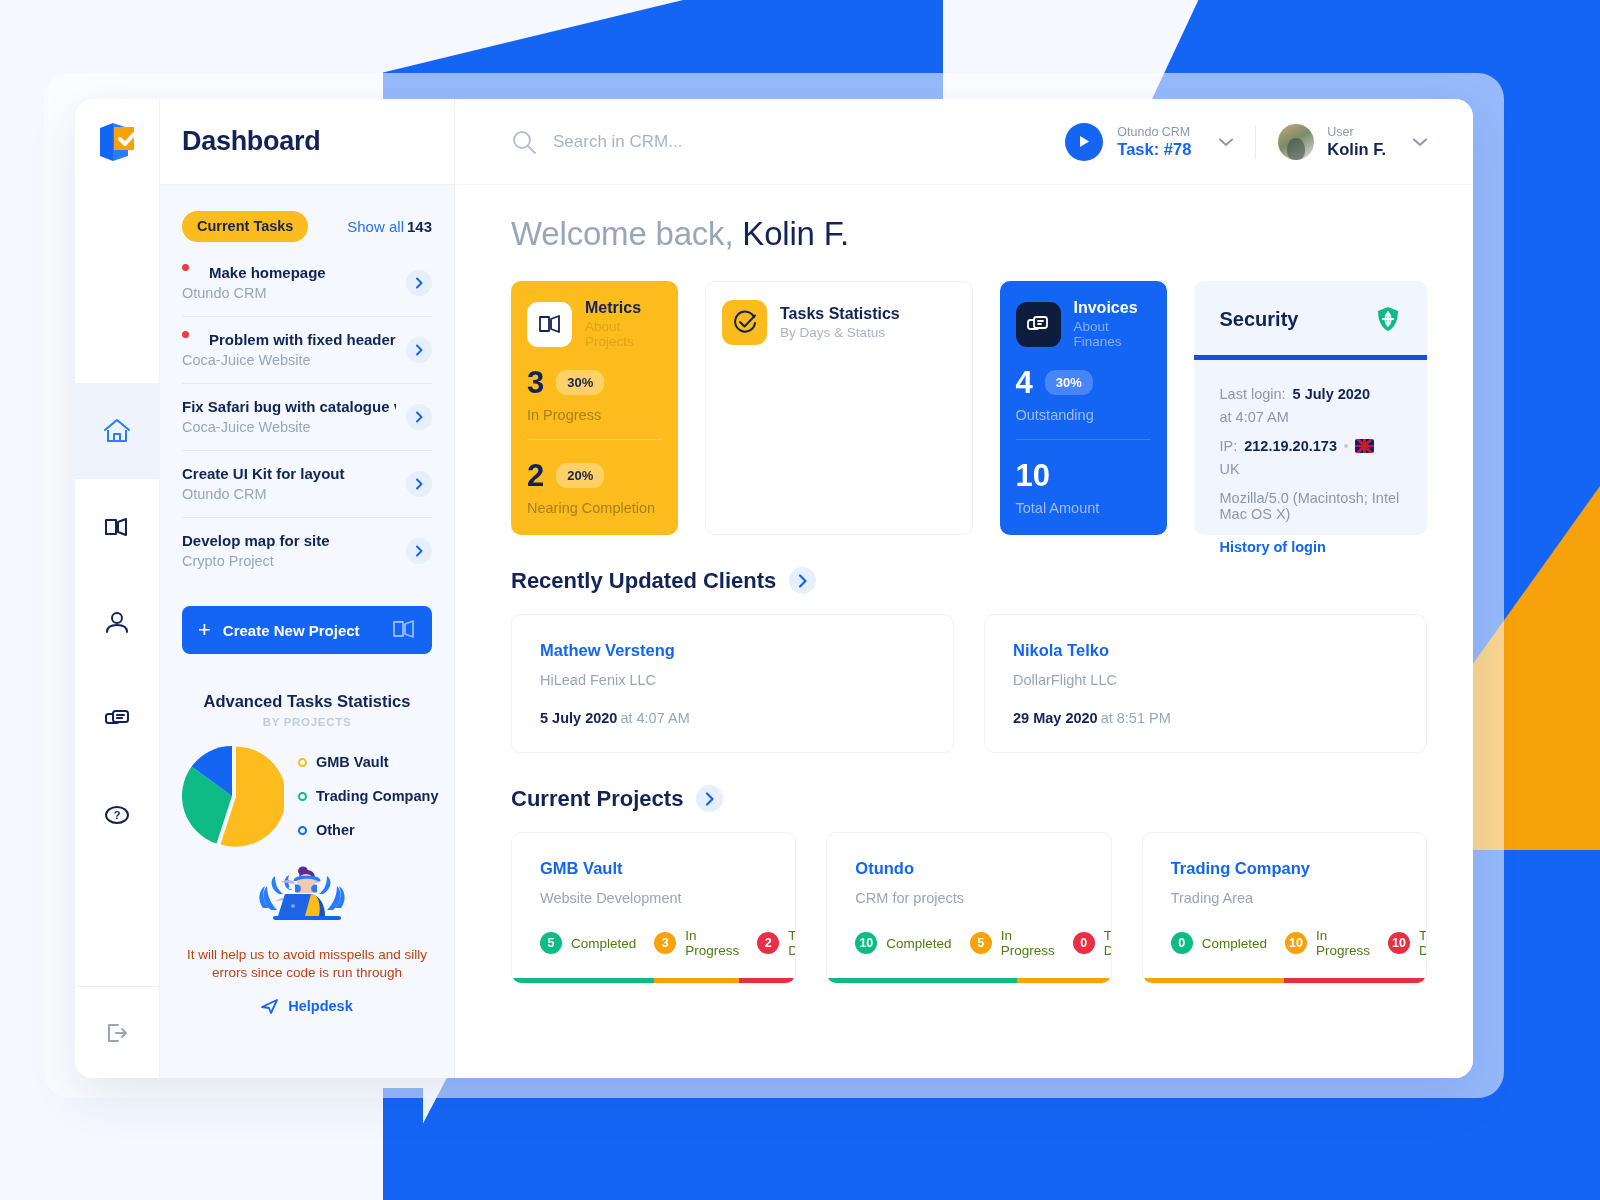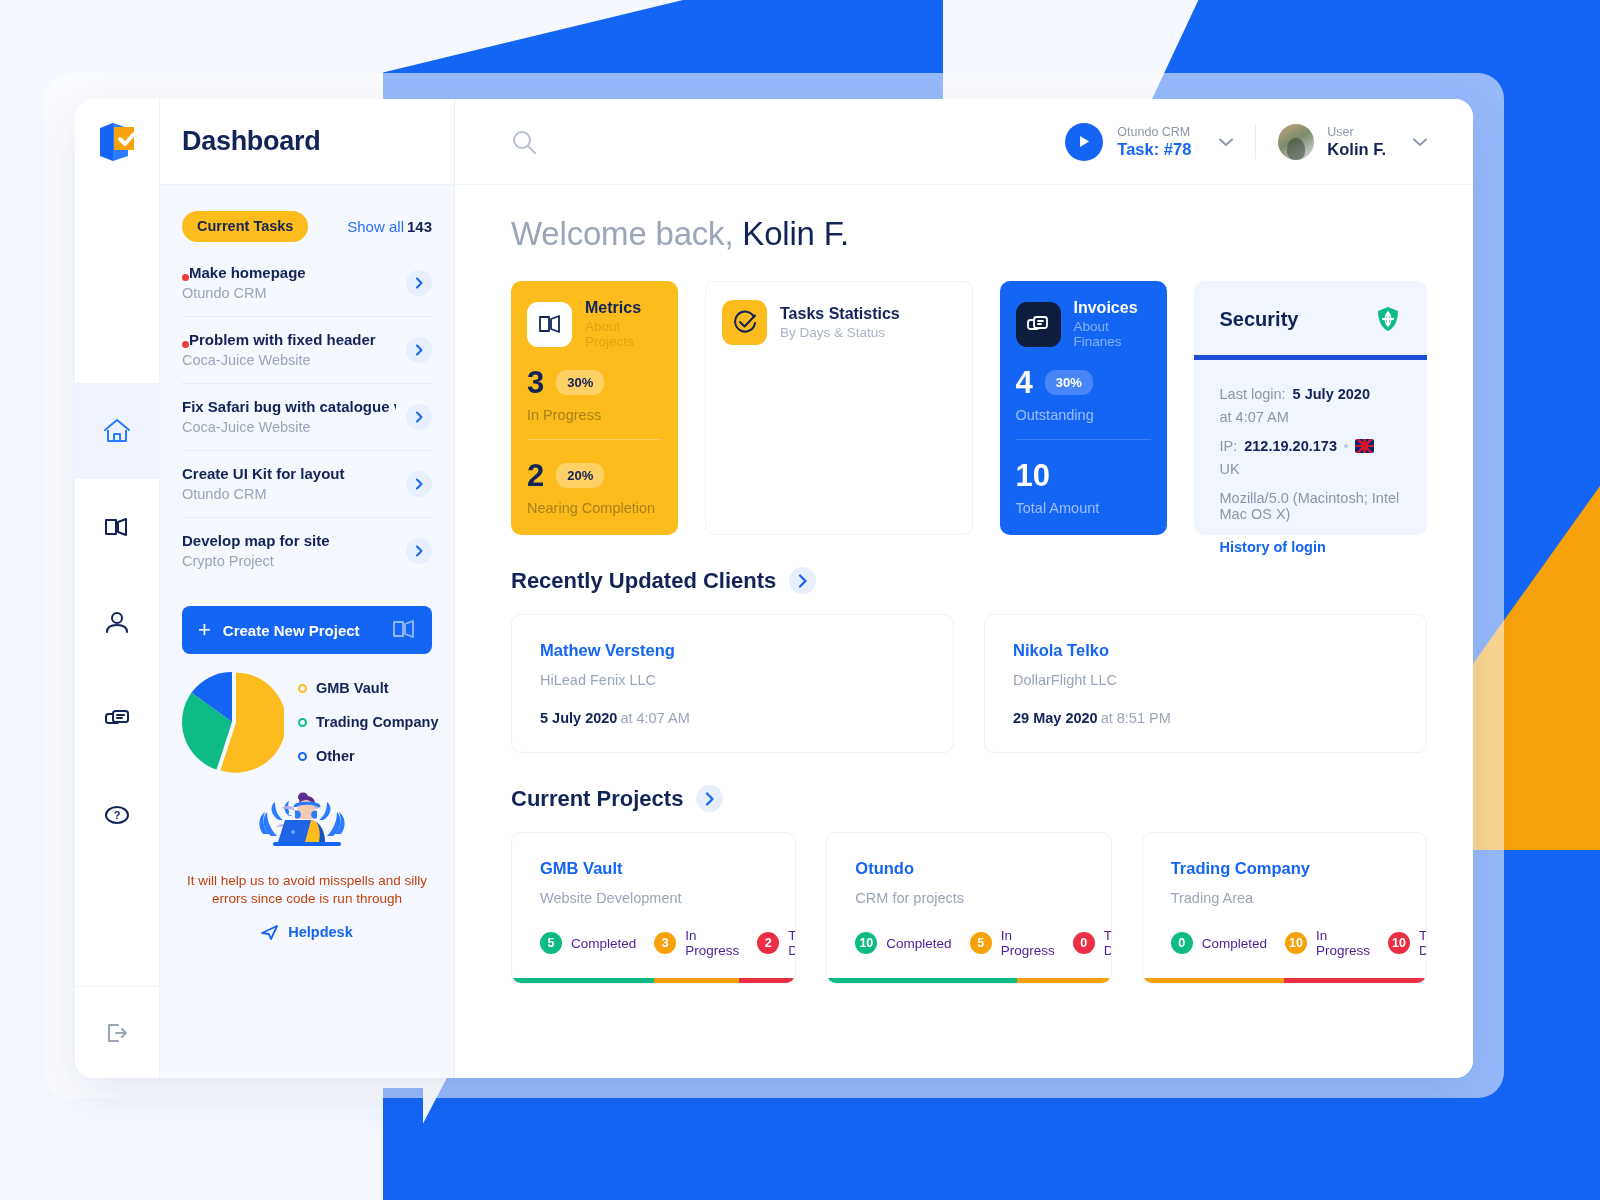--- a/index.html
+++ b/index.html
@@ -106,21 +106,21 @@
   .show-all b { color: #122358; margin-left: 3px; }
 
   .task-list { padding: 0 22px; }
   .task-row {
     display: flex; align-items: center; justify-content: space-between;
     padding: 14px 0 15px 0; border-bottom: 1px solid #e4ebf7; cursor: pointer;
   }
   .task-row:last-child { border-bottom: none; }
   .task-title {
     font-size: 15px; font-weight: bold; color: #122358;
-    display: flex; align-items: flex-end; gap: 0;
+    display: flex; align-items: flex-start; gap: 20px;
     white-space: nowrap; overflow: hidden;
   }
   .dot-red { width: 7px; height: 7px; border-radius: 50%; background: #ee3b3b; flex: 0 0 7px; }
   .task-sub { font-size: 14.5px; color: #9aa5b9; margin-top: 4px; }
   .chev-btn {
     width: 26px; height: 26px; border-radius: 50%; background: #e7eefc;
     display: flex; align-items: center; justify-content: center; flex: 0 0 26px;
     margin-left: 10px; cursor: pointer;
   }
 
@@ -296,21 +296,21 @@
   .project-sub { font-size: 14.5px; color: #9aa5b9; margin-top: 12px; }
   .badges { display: flex; align-items: center; gap: 9px; margin-top: 22px; }
   .badge-num {
     min-width: 22px; height: 22px; border-radius: 11px; color: #fff;
     font-size: 12.5px; font-weight: bold; display: flex;
     align-items: center; justify-content: center; padding: 0 6px;
   }
   .bn-green { background: #0fbb85; }
   .bn-yellow { background: #f7a20b; }
   .bn-red { background: #ea2f45; }
-  .badge-label { font-size: 13.5px; color: #4c1d95; margin-right: 9px; }
+  .badge-label { font-size: 13.5px; color: #4d7c0f; margin-right: 9px; }
   .progress {
     position: absolute; left: 0; right: 0; bottom: 0; height: 5px; display: flex;
   }
   .progress i { display: block; height: 100%; }
   .p-green { background: #0fbb85; }
   .p-yellow { background: #f7a20b; }
   .p-red { background: #ea2f45; }
 </style>
 </head>
 <body>
@@ -470,20 +470,24 @@
       <span class="plus">+</span>
       <span>Create New Project</span>
       <span class="ghost">
         <svg width="24" height="22" viewBox="0 0 24 22">
           <path d="M2 4 L11 4 L11 18 L2 18 Z" stroke="#fff" stroke-width="1.8" fill="none" stroke-linejoin="round"></path>
           <path d="M13 6 L21 3 L21 19 L13 16 Z" stroke="#fff" stroke-width="1.8" fill="none" stroke-linejoin="round"></path>
         </svg>
       </span>
     </div>
 
+    <div class="stats-head">
+      <div class="stats-title">Advanced Tasks Statistics</div>
+      <div class="stats-sub">BY PROJECTS</div>
+    </div>
 
     <div class="pie-wrap">
       <svg width="104" height="104" viewBox="0 0 104 104" id="pie-svg">
           <path d="M55.95075336238055 52.625737860160925 L55.95075336238055 2.6257378601609247 A50 50 0 1 1 40.49990364363316 100.17856367491859 Z" fill="#fcbc1d"></path>
           <path d="M52 52 L36.54915028125261 99.55282581475767 A50 50 0 0 1 11.549150281252636 22.610737385376332 Z" fill="#0fbb85"></path>
           <path d="M52 52 L11.549150281252636 22.610737385376332 A50 50 0 0 1 51.99999999999999 2 Z" fill="#1565f5"></path>
         </svg>
       <div class="legend" id="pie-legend">
   <div class="legend-row">
     <span class="ring" style="border-color:#fcbc1d"></span>
@@ -537,20 +541,21 @@
   </div>
 
   <div class="main">
 
     <div class="topbar">
       <div class="search">
         <svg width="26" height="26" viewBox="0 0 26 26">
           <circle cx="11" cy="11" r="8" stroke="#b6bed0" stroke-width="2" fill="none"></circle>
           <path d="M17 17 L24 24" stroke="#b6bed0" stroke-width="2" stroke-linecap="round"></path>
         </svg>
+        <input type="text" placeholder="Search in CRM..." style="">
       </div>
 
       <div class="play-group">
         <div class="play-btn">
           <svg width="14" height="15" viewBox="0 0 14 15">
             <path d="M3 2 L12 7.5 L3 13 Z" fill="#fff"></path>
           </svg>
         </div>
         <div>
           <div class="tiny-label">Otundo CRM</div>

